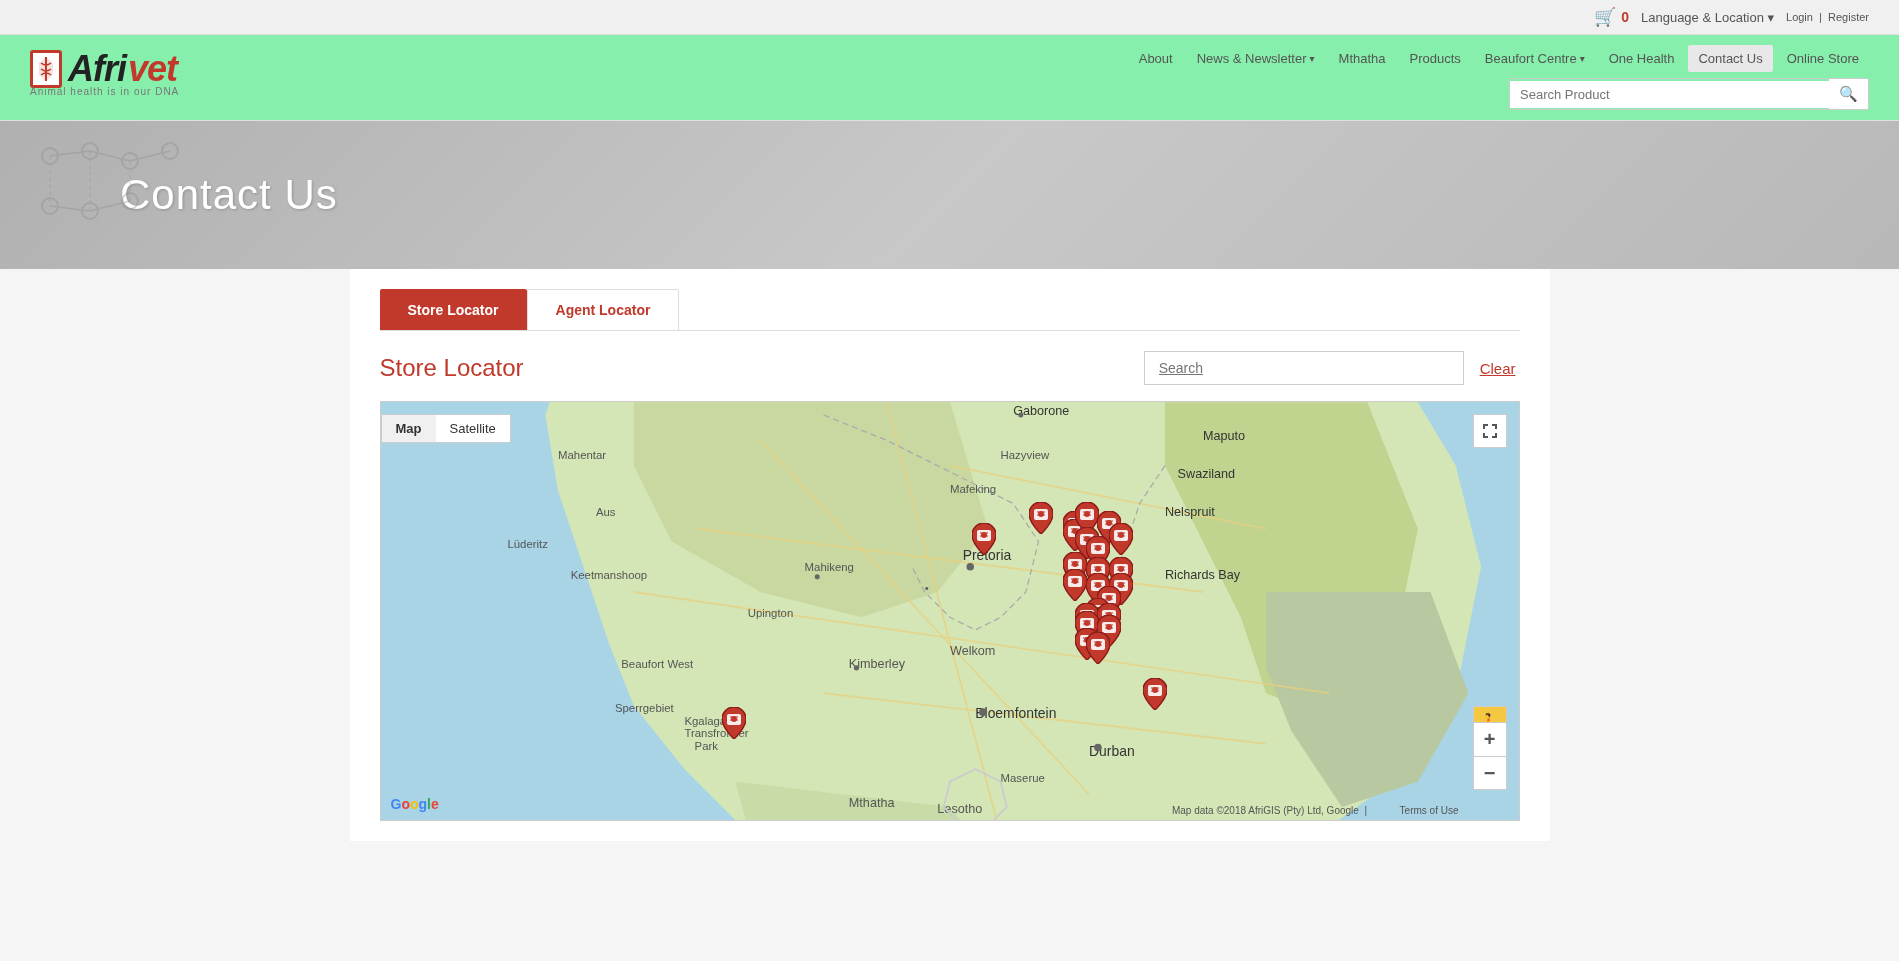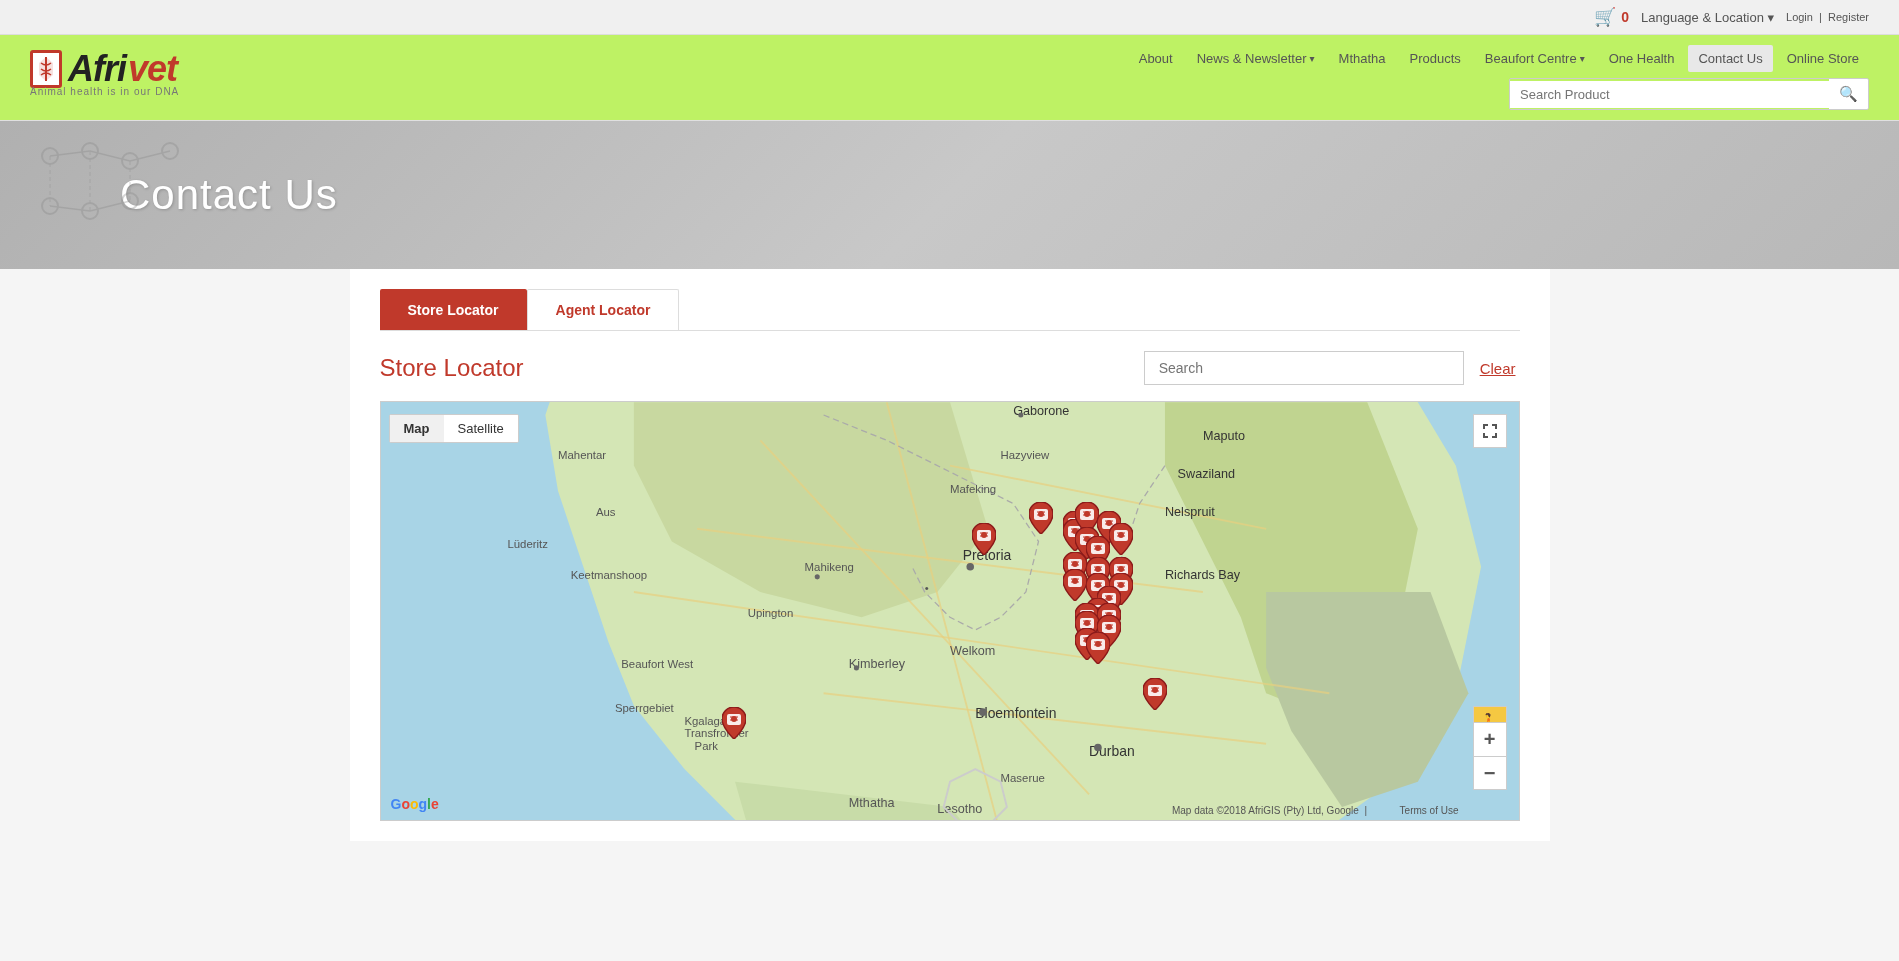--- a/index.html
+++ b/index.html
@@ -22,21 +22,21 @@
       color: #c0392b;
       font-weight: bold;
     }
     .cart-icon { font-size: 18px; color: #c0392b; }
     .top-bar-auth { color: #555; font-size: 11px; }
     .top-bar-auth a { color: #555; text-decoration: none; }
     .top-bar-lang { color: #555; font-size: 13px; cursor: pointer; }
 
     
     .header {
-      background: #bef264;
+      background: #86efac;
       display: flex;
       align-items: center;
       padding: 10px 30px;
       gap: 30px;
       border-bottom: 1px solid #e0e0e0;
     }
     .logo-area {
       display: flex;
       align-items: center;
       gap: 8px;
@@ -201,20 +201,21 @@
       align-items: center;
       gap: 12px;
     }
     .store-search-input {
       border: 1px solid #ccc;
       padding: 8px 14px;
       font-size: 14px;
       width: 320px;
       outline: none;
       color: #777;
+      text-decoration: underline;
     }
     .clear-btn {
       background: none;
       border: none;
       color: #c0392b;
       font-size: 15px;
       cursor: pointer;
       text-decoration: underline;
       padding: 0 4px;
     }
@@ -232,21 +233,21 @@
     .map-svg-container {
       position: absolute;
       top: 0; left: 0;
       width: 100%; height: 100%;
     }
 
     
     .map-type-control {
       position: absolute;
       top: 12px;
-      left: 8px;
+      left: 0;
       display: flex;
       background: white;
       border: 1px solid #ccc;
       border-radius: 2px;
       overflow: hidden;
       z-index: 10;
     }
     .map-type-btn {
       padding: 6px 14px;
       border: none;

